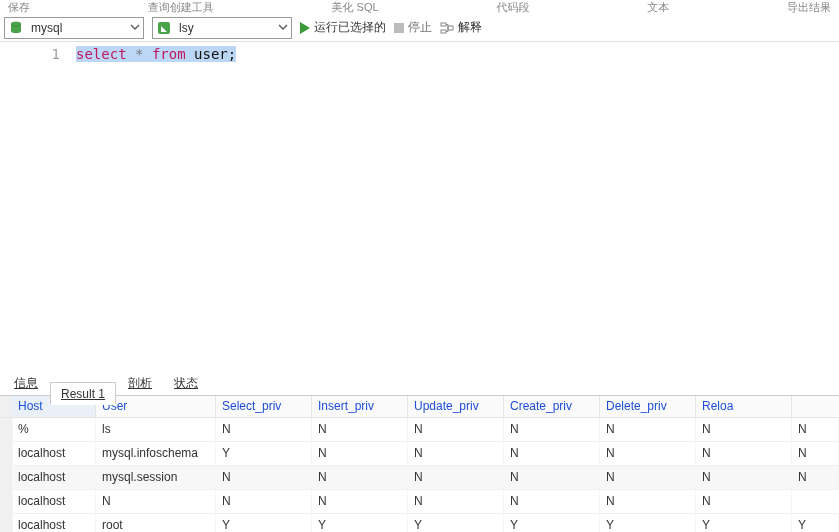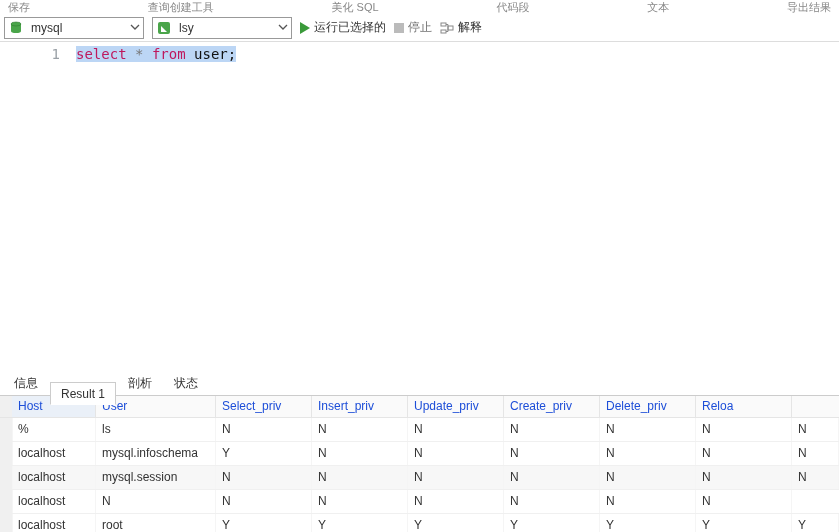--- a/index.html
+++ b/index.html
@@ -15,21 +15,21 @@
 .tri-green { width:0; height:0; border-left:10px solid #3a9a3a; border-top:6px solid transparent; border-bottom:6px solid transparent; }
 .square-gray { width:10px; height:10px; background:#bbb; }
 .editor { height: 330px; display: flex; background: #fff; }
 .gutter { width: 70px; background: #fff; color: #9aa0a6; text-align: right; padding: 4px 10px 0 0; font-family: Consolas, monospace; font-size: 14px; border-right: 0; }
 .code { flex: 1; padding: 4px 0 0 6px; font-family: Consolas, monospace; font-size: 14px; }
 .code .sel { background: #bcd6f5; }
 .kw { color: #be185d; }
 .op { color: #777; }
 .ident { color: #111; }
 .semi { color: #111; }
-.bottom-tabs { display: flex; align-items: flex-end; padding: 0 4px; height: 24px; border-bottom: 1px solid #ccc; gap: 0; }
+.bottom-tabs { display: flex; align-items: flex-end; padding: 0 4px; height: 24px; border-bottom: 1px solid #ccc; gap: 0; text-decoration: underline; }
 .tab { padding: 4px 10px 3px; font-size: 12px; color: #333; border: 1px solid transparent; border-bottom: none; background: #f1f1f1; margin-right: 2px; cursor: pointer; }
 .tab.plain { background: transparent; border: none; }
 .tab.active { background: #fff; border: 1px solid #ccc; border-bottom: 1px solid #fff; position: relative; top: 10px; }
 .grid { width: 100%; }
 .grid-header, .grid-row { display: grid; grid-template-columns: 12px 84px 120px 96px 96px 96px 96px 96px 96px 47px; }
 .grid-header { background: #fafafa; border-bottom: 1px solid #e5e5e5; height: 22px; }
 .grid-header .cell { border-right: 1px solid #e5e5e5; padding: 3px 6px; color: #1d4ed8; font-size: 12px; overflow: hidden; white-space: nowrap; }
 .grid-header .cell.first-col { background: #eaf0f8; }
 .grid-row { height: 24px; border-bottom: 1px solid #f0f0f0; }
 .grid-row .cell { padding: 4px 6px; border-right: 1px solid #f5f5f5; font-size: 12px; overflow: hidden; white-space: nowrap; }

